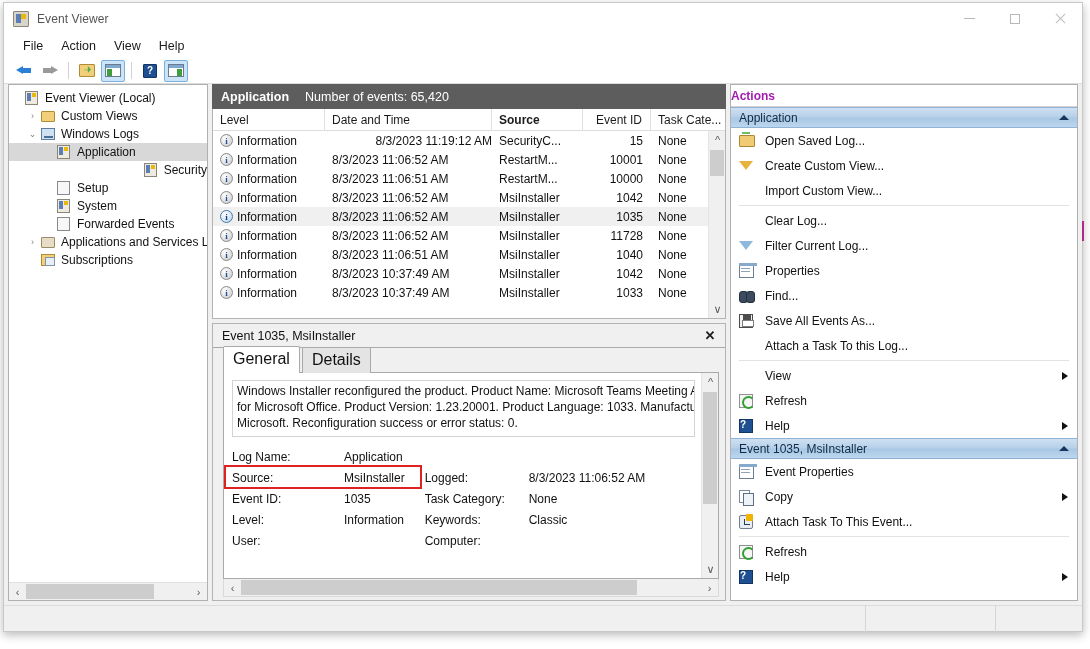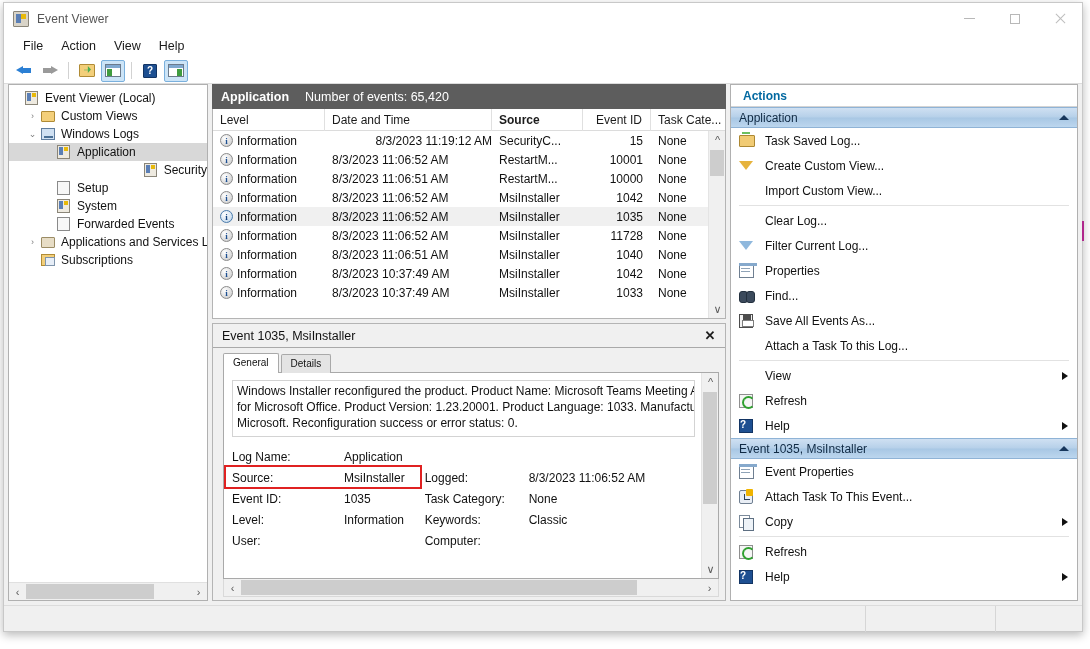--- a/index.html
+++ b/index.html
@@ -237,21 +237,21 @@
   #detail-title .spacer { flex: 1 1 auto; }
   #detail-close {
     width: 18px; height: 18px; display: flex; align-items: center;
     justify-content: center; font-size: 13px; color: #1b1b1b; font-weight: bold;
   }
   #tabs {
     height: 24px; flex: 0 0 24px; display: flex; align-items: flex-end;
     padding-left: 10px; background: #f0f0f0;
   }
   .tab {
-    font-size: 10px; color: #111111; padding: 3px 9px 4px 9px;
+    font-size: 16px; color: #111111; padding: 3px 9px 4px 9px;
     border: 1px solid #a9a9a9; border-bottom: none; background: #e4e4e4;
     border-radius: 2px 2px 0 0; margin-right: 2px; position: relative; top: 1px;
   }
   .tab.active { background: #ffffff; padding-bottom: 5px; top: 1px; z-index: 2; }
   #detail-body {
     flex: 1 1 auto; margin: 0 6px 0 10px; background: #ffffff;
     border: 1px solid #a9a9a9; display: flex; min-height: 0;
   }
   #detail-content {
     flex: 1 1 auto; display: flex; flex-direction: column; min-width: 0; overflow: hidden;
@@ -286,21 +286,21 @@
   }
 
   
   #actions-pane {
     width: 348px; flex: 0 0 348px; background: #ffffff;
     border: 1px solid #b0b0b0; display: flex; flex-direction: column;
     margin-bottom: 4px; overflow: hidden;
   }
   #actions-title {
     height: 22px; flex: 0 0 22px; display: flex; align-items: center;
-    padding-left: 12px; font-size: 12px; font-weight: bold; color: #0369a1;
+    padding-left: 0; font-size: 12px; font-weight: bold; color: #a21caf;
     background: #ffffff; border-bottom: 1px solid #d4d4d4;
   }
   .group-header {
     height: 21px; flex: 0 0 21px; display: flex; align-items: center;
     padding: 0 8px 0 8px; font-size: 12px; color: #102a44;
     background: linear-gradient(to bottom, #cfe0f2 0%, #b6d0e9 48%, #a8c7e4 52%, #bcd6ee 100%);
     border-top: 1px solid #8fb3d6; border-bottom: 1px solid #8fb3d6;
   }
   .group-header .gh-spacer { flex: 1 1 auto; }
   .gh-caret {
@@ -777,21 +777,21 @@
       <div id="actions-list">
           <div class="group-header">
             <span>Application</span>
             <span class="gh-spacer"></span>
             <span class="gh-caret"></span>
           </div>
           <div class="act">
             <span class="aicon">
               <span class="i-openfolder" style="display: block;"></span>
             </span>
-            <span class="alabel">Task Saved Log...</span>
+            <span class="alabel">Open Saved Log...</span>
           </div>
           <div class="act">
             <span class="aicon">
               <span class="i-filter gold" style="display: block;"></span>
             </span>
             <span class="alabel">Create Custom View...</span>
           </div>
           <div class="act">
             <span class="aicon"></span>
             <span class="alabel">Import Custom View...</span>
@@ -856,31 +856,31 @@
             <span class="gh-caret"></span>
           </div>
           <div class="act">
             <span class="aicon">
               <span class="i-props" style="display: block;"></span>
             </span>
             <span class="alabel">Event Properties</span>
           </div>
           <div class="act">
             <span class="aicon">
-              <span class="i-clock" style="display: block;"></span>
-            </span>
-            <span class="alabel">Attach Task To This Event...</span>
-          </div>
-          <div class="act">
-            <span class="aicon">
               <span class="i-copy" style="display: block;"></span>
             </span>
             <span class="alabel">Copy</span>
             <span class="aspacer"></span>
             <span class="submenu-caret"></span>
+          </div>
+          <div class="act">
+            <span class="aicon">
+              <span class="i-clock" style="display: block;"></span>
+            </span>
+            <span class="alabel">Attach Task To This Event...</span>
           </div>
           <div class="act-sep"></div>
           <div class="act">
             <span class="aicon">
               <span class="i-refresh" style="display: block;"></span>
             </span>
             <span class="alabel">Refresh</span>
           </div>
           <div class="act">
             <span class="aicon">

